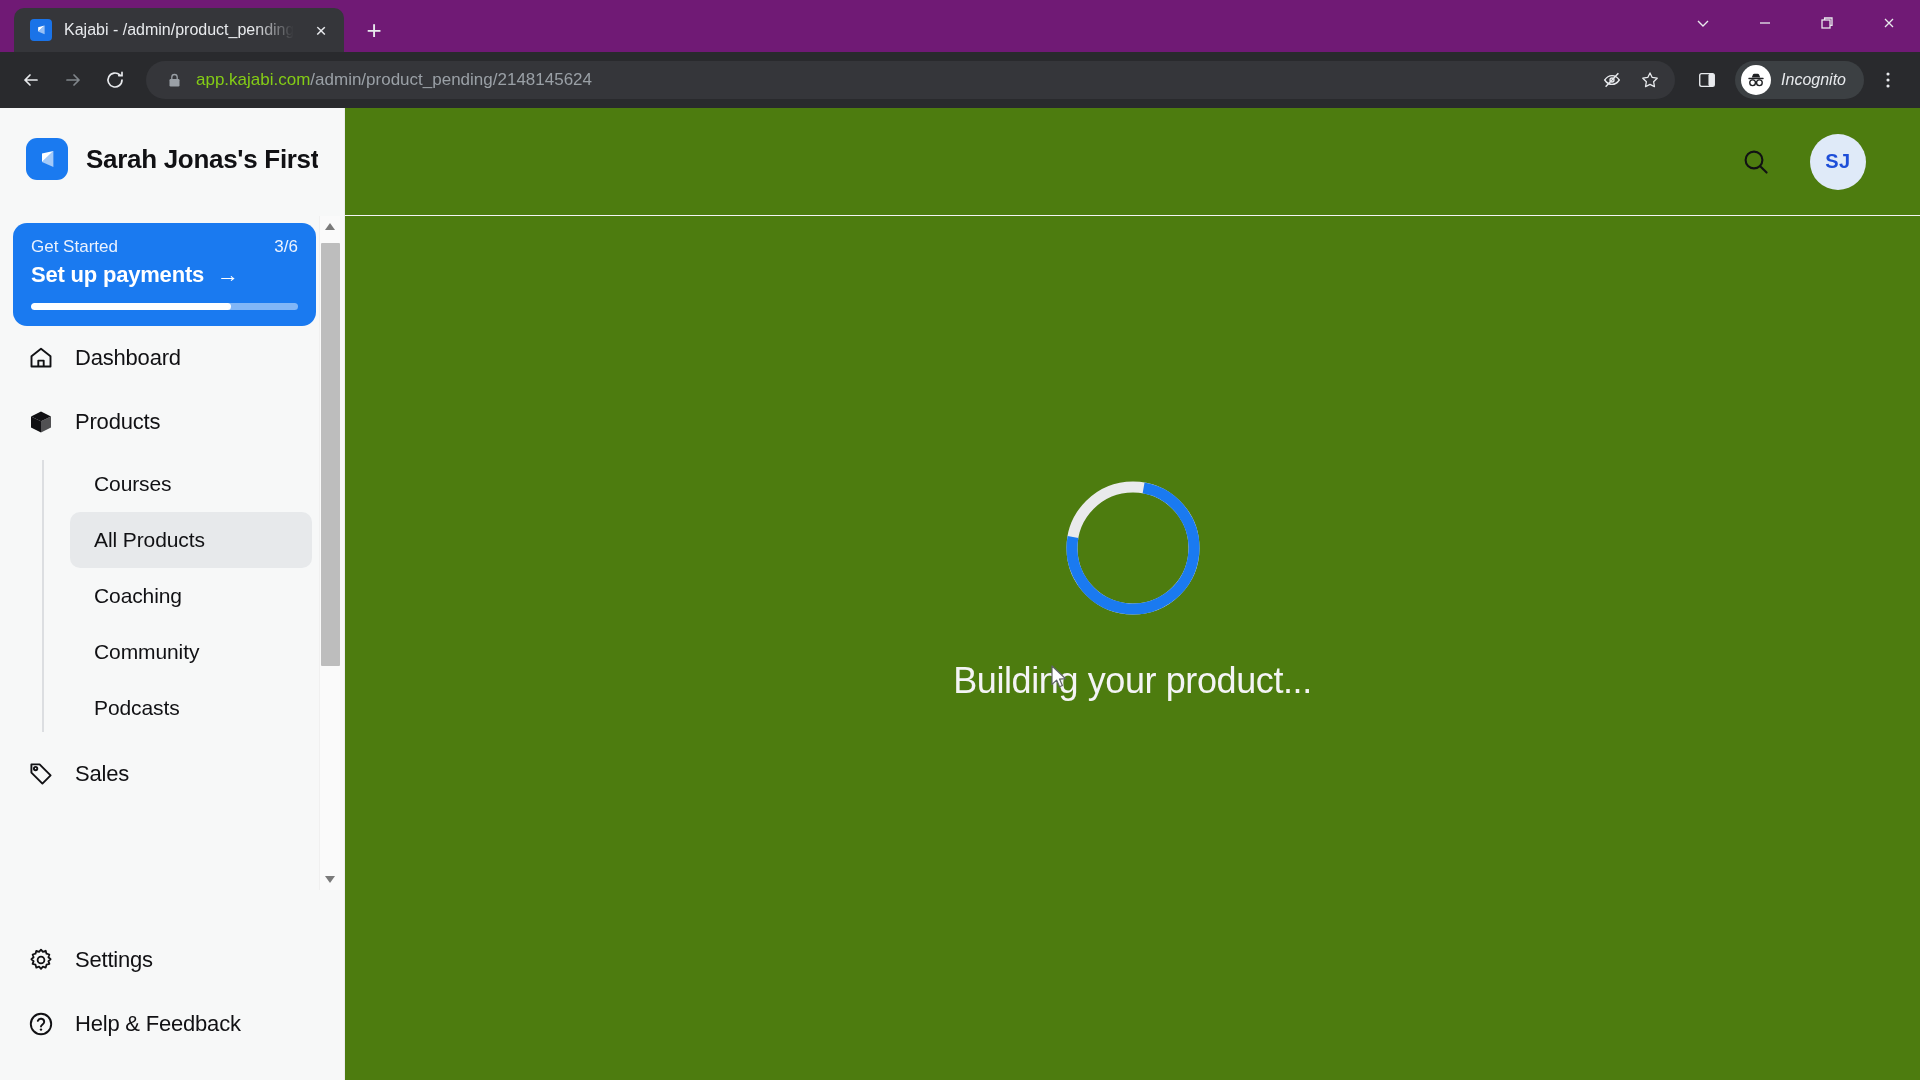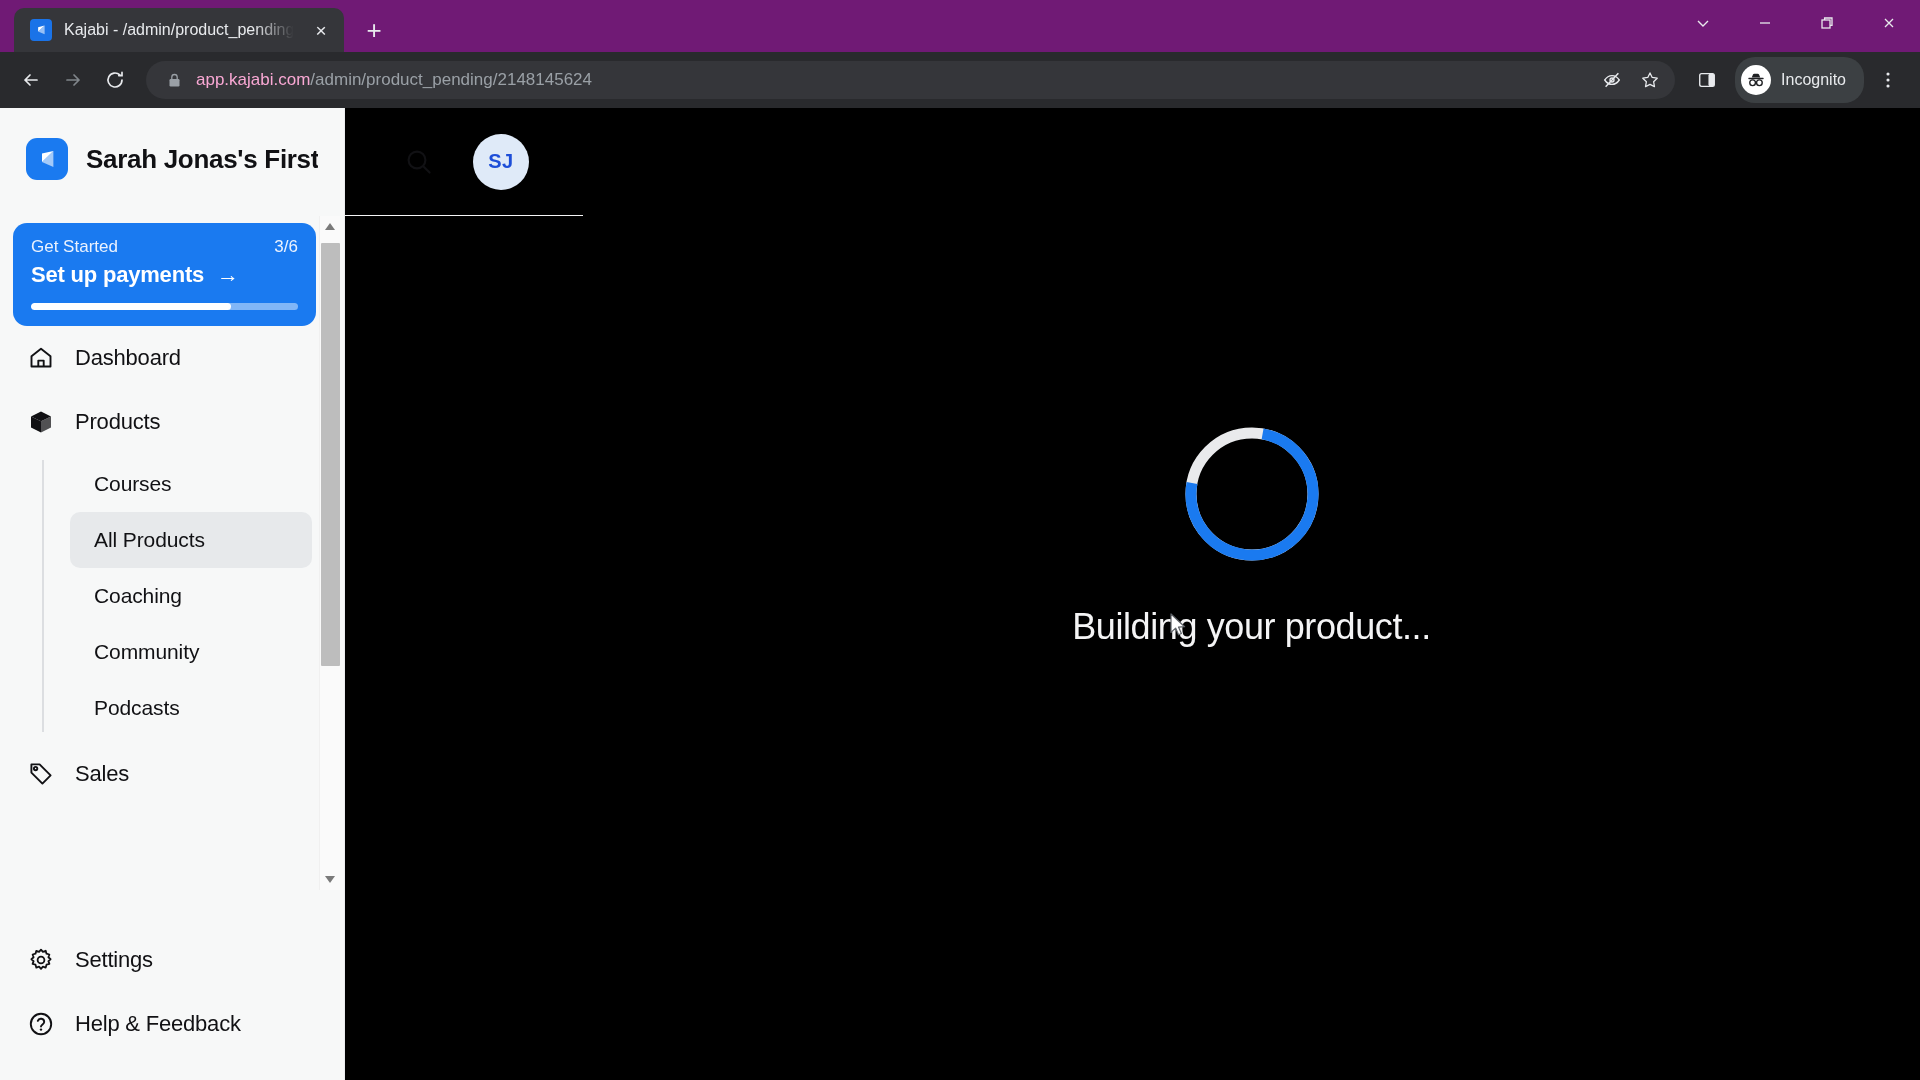--- a/index.html
+++ b/index.html
@@ -63,34 +63,35 @@
     color: #e8eaed; flex: 0 0 38px;
   }
   .navbtn.disabled { color: #80868b; }
   .omnibox {
     flex: 1; height: 38px; background: #35363a; border-radius: 20px;
     display: flex; align-items: center; padding: 0 8px 0 18px; margin: 0 8px;
     min-width: 0;
   }
   .lock { width: 20px; flex: 0 0 20px; display: flex; align-items: center; justify-content: center; }
   .url { font-size: 17px; color: #9aa0a6; white-space: nowrap; margin-left: 12px; overflow: hidden; }
-  .url b { color: #f9a8d4; font-weight: 400; }
+  .url b { color: #84cc16; font-weight: 400; }
   .omni-actions { margin-left: auto; display: flex; align-items: center; gap: 4px; }
   .omni-icon {
     width: 34px; height: 34px; border-radius: 50%;
     display: flex; align-items: center; justify-content: center; color: #e8eaed;
   }
   .tb-icon {
     width: 40px; height: 40px; border-radius: 50%; flex: 0 0 40px;
     display: flex; align-items: center; justify-content: center; color: #e8eaed;
   }
   .incognito-chip {
-    height: 46px; border-radius: 20px; background: #3c4043;
+    height: 38px; border-radius: 20px; background: #3c4043;
     display: flex; align-items: center; gap: 10px; padding: 0 18px 0 6px;
     margin-left: 4px;
+    font-style: italic;
   }
   .incognito-av {
     width: 30px; height: 30px; border-radius: 50%; background: #ffffff;
     display: flex; align-items: center; justify-content: center; flex: 0 0 30px;
   }
   .incognito-label { color: #e8eaed; font-size: 16px; }
 
   
   .page { flex: 1; display: flex; background: #ffffff; min-height: 0; }
 
@@ -163,21 +164,21 @@
   .sb-arrow { height: 21px; width: 21px; display: flex; align-items: center; justify-content: center; flex: 0 0 21px; }
   .sb-track { flex: 1; width: 21px; position: relative; }
   .sb-thumb {
     position: absolute; top: 6px; left: 1px; width: 19px; height: 67%;
     background: #bdbdbd; border-radius: 1px;
   }
 
   .sidebar-bottom { flex: 0 0 auto; padding-bottom: 24px; }
 
   
-  .main { flex: 1; display: flex; flex-direction: row; min-width: 0; background: #000000; }
+  .main { flex: 1; display: flex; flex-direction: column; min-width: 0; background: #4d7c0f; }
   .topbar {
     height: 108px; flex: 0 0 108px; display: flex; align-items: center;
     justify-content: flex-end; gap: 34px; padding: 0 54px;
     border-bottom: 1px solid #f4f4f5;
   }
   .search-btn { width: 40px; height: 40px; display: flex; align-items: center; justify-content: center; }
   .avatar {
     width: 56px; height: 56px; border-radius: 50%; background: #dfeaf8;
     display: flex; align-items: center; justify-content: center;
     color: #1d4ed8; font-size: 20px; font-weight: 700; letter-spacing: 0.5px;

